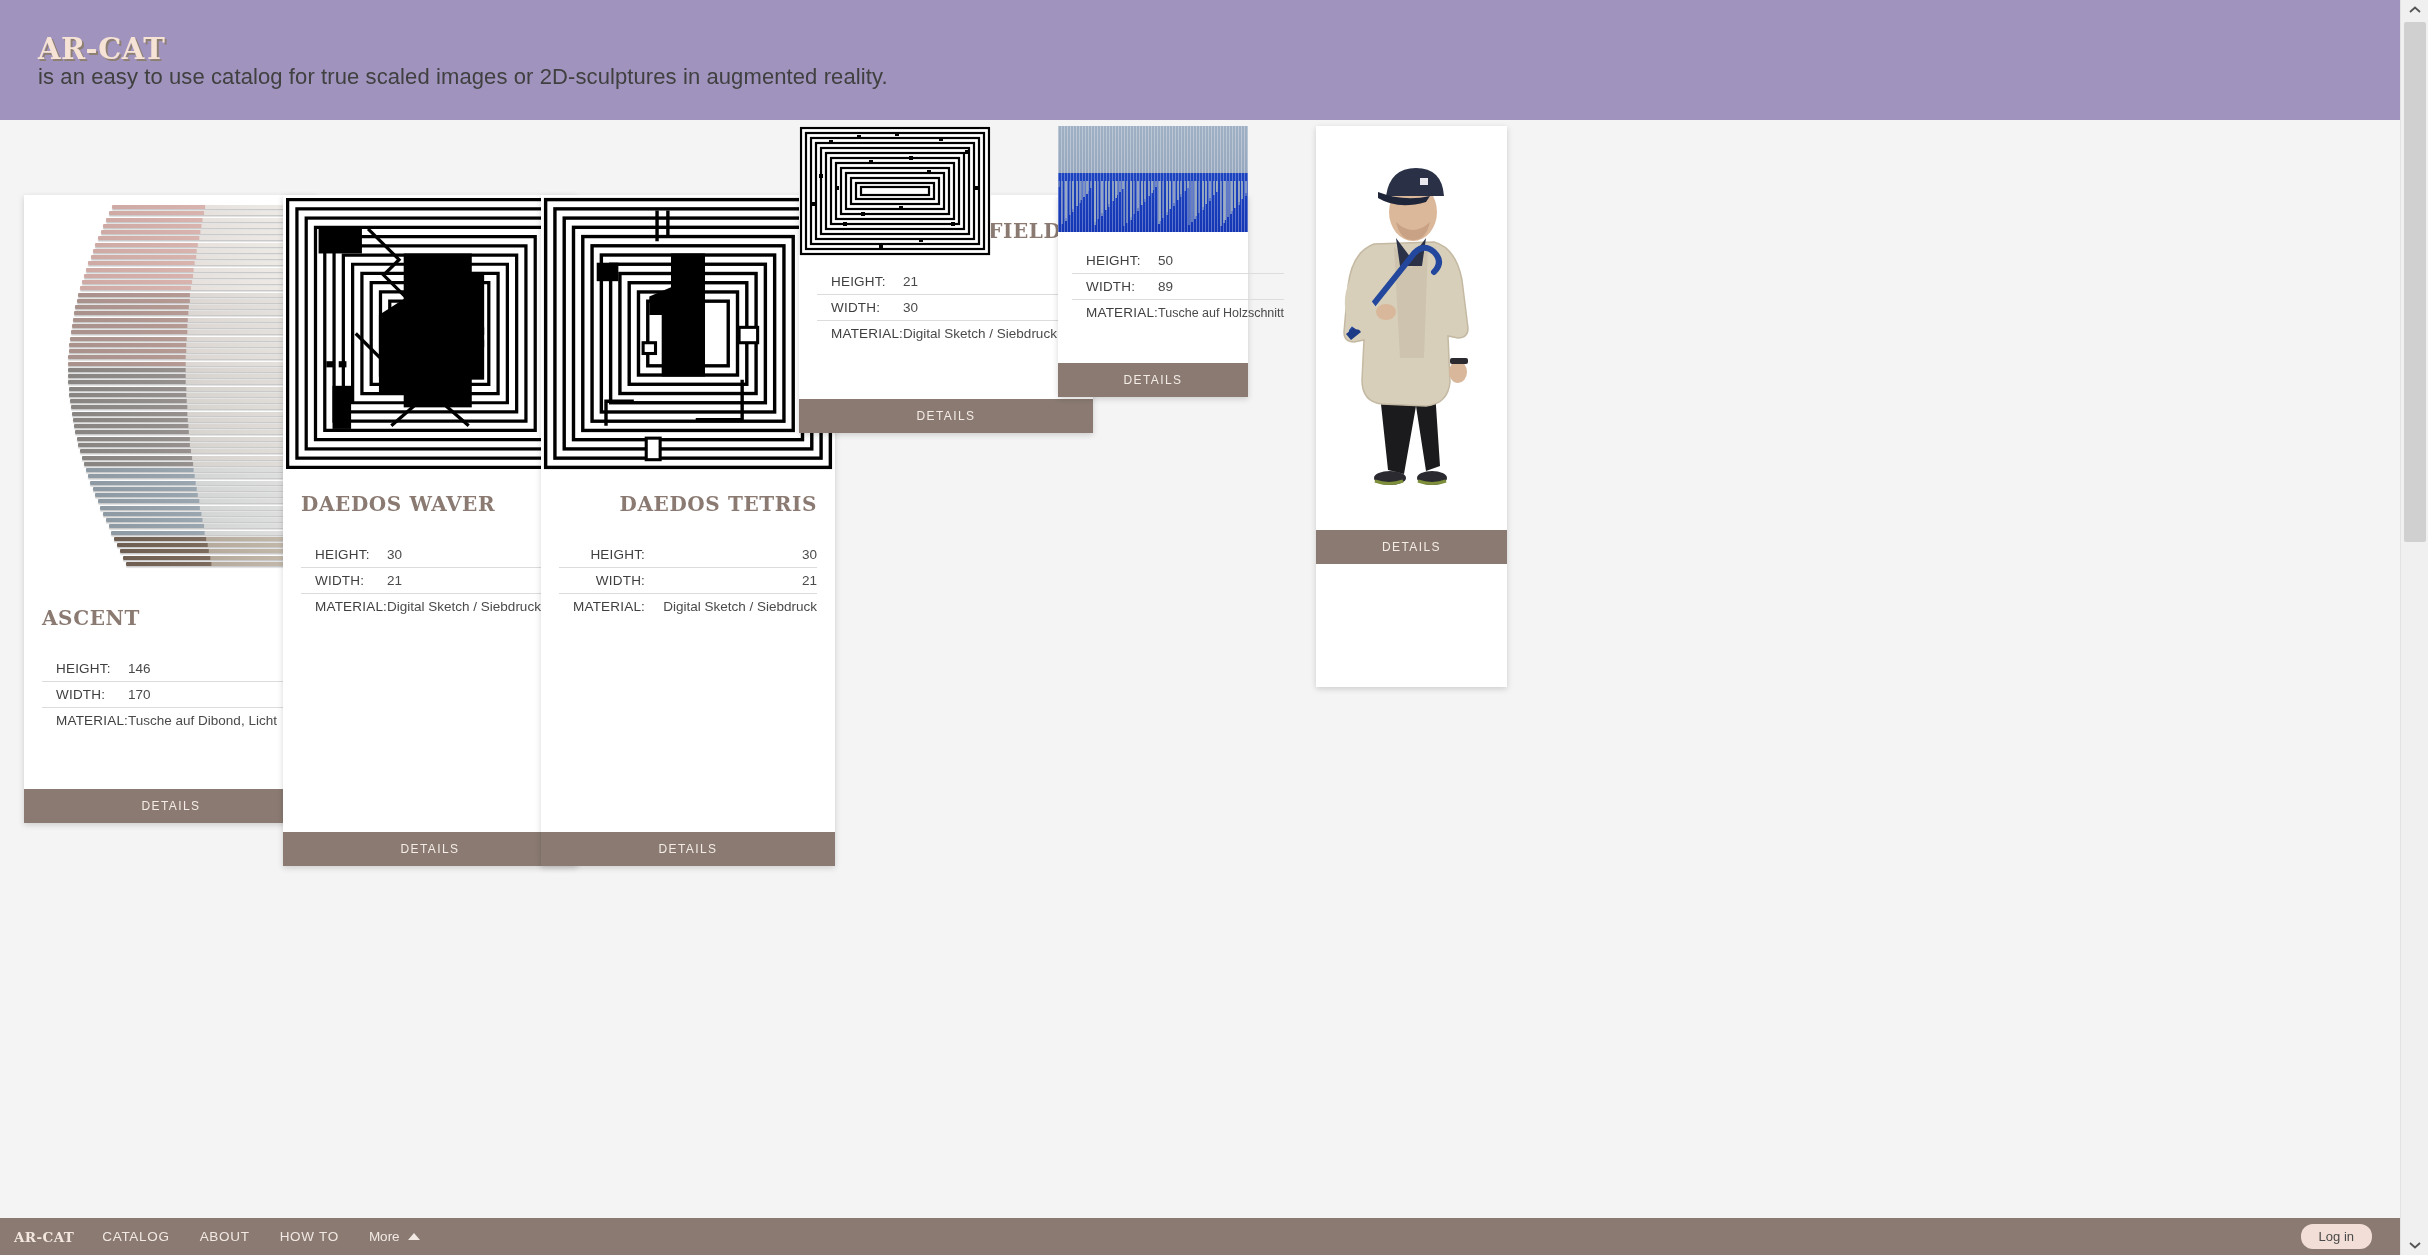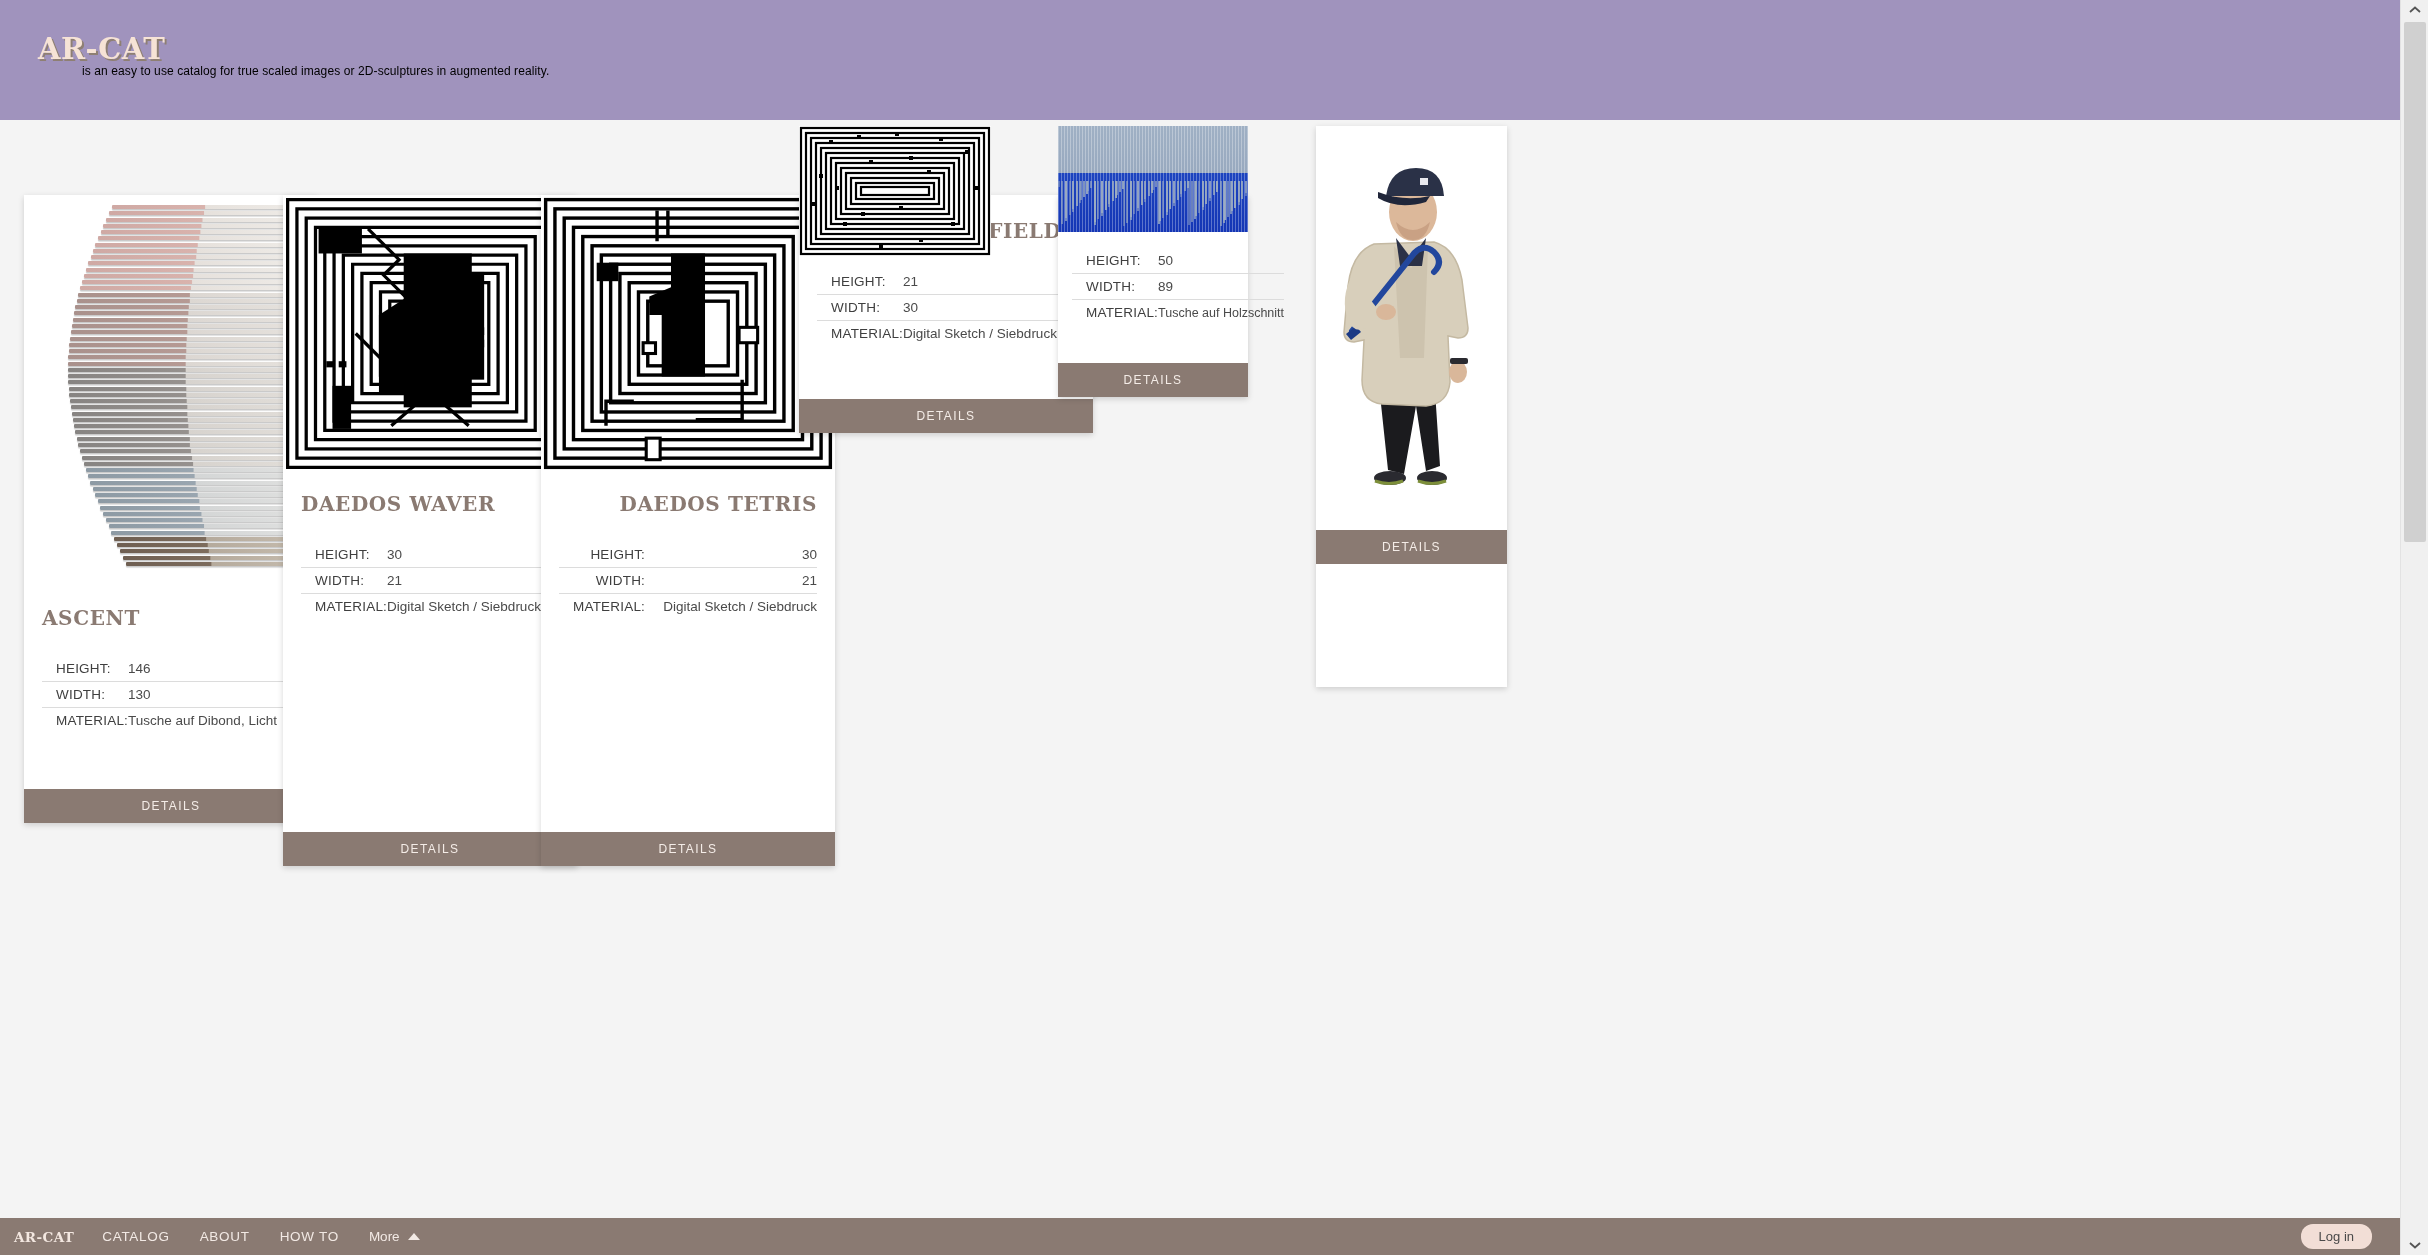--- a/index.html
+++ b/index.html
@@ -36,24 +36,23 @@
     font-weight: 700;
     font-size: 29px;
     letter-spacing: 0.5px;
     color: #f6e3d6;
     text-shadow: 2px 2px 0 #8e7f73;
   }
   .brand-sub {
     position: absolute;
     left: 38px;
     top: 64px;
-    font-size: 12px;
-    color: #000000;
+    font-size: 22px;
+    color: #404040;
     letter-spacing: 0.1px;
-    margin-left: 44px;
   }
 
   
   .card {
     position: absolute;
     background: #ffffff;
     box-shadow: 0 2px 6px rgba(0,0,0,0.16);
     display: flex;
     flex-direction: column;
   }
@@ -304,21 +303,21 @@
     <div class="card-body">
       <div class="card-title">ASCENT</div>
       <table class="spec-table">
         <tbody>
             <tr class="spec-row">
           <td class="k">HEIGHT:</td>
           <td class="v">146</td>
         </tr>
         <tr class="spec-row">
           <td class="k">WIDTH:</td>
-          <td class="v">130</td>
+          <td class="v">170</td>
         </tr>
         <tr class="spec-row">
           <td class="k">MATERIAL:</td>
           <td class="v">Tusche auf Dibond, Licht</td>
         </tr>
       </tbody>
         </table>
     </div>
     <div class="details-btn">DETAILS</div>
   </div>

